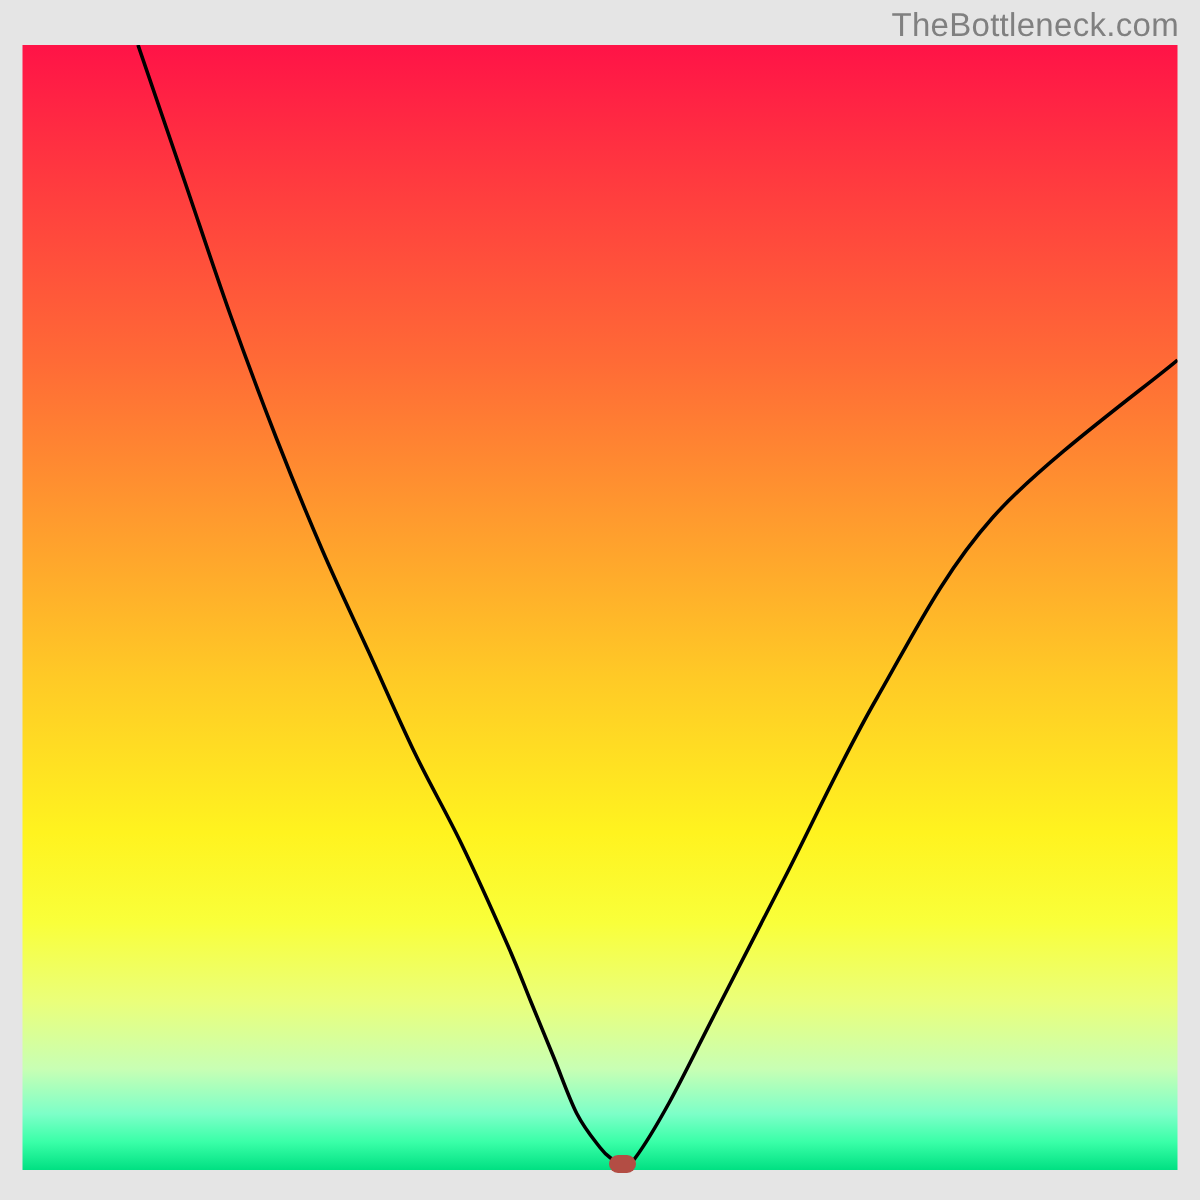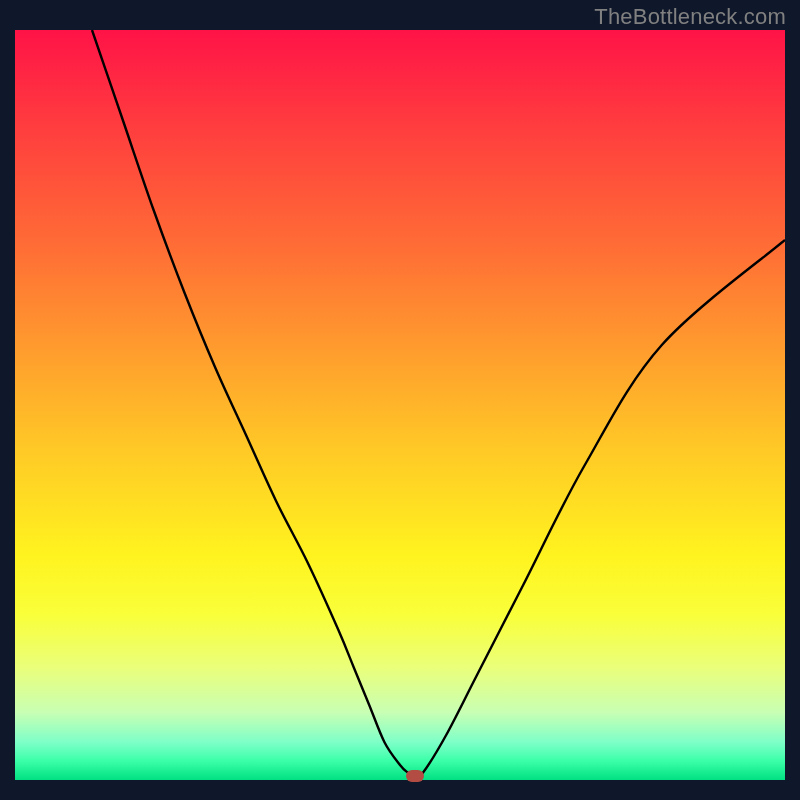--- a/index.html
+++ b/index.html
@@ -7,21 +7,21 @@
     padding: 0;
     width: 800px;
     height: 800px;
     background: #000;
     font-family: Arial, Helvetica, sans-serif;
     overflow: hidden;
   }
   .outer {
     width: 800px;
     height: 800px;
-    background: #0f172a;
+    background: #e5e5e5;
     position: relative;
   }
   .watermark {
     position: absolute;
     top: 4px;
     right: 14px;
     color: #808080;
     font-size: 22px;
     font-weight: 500;
     letter-spacing: 0.2px;

